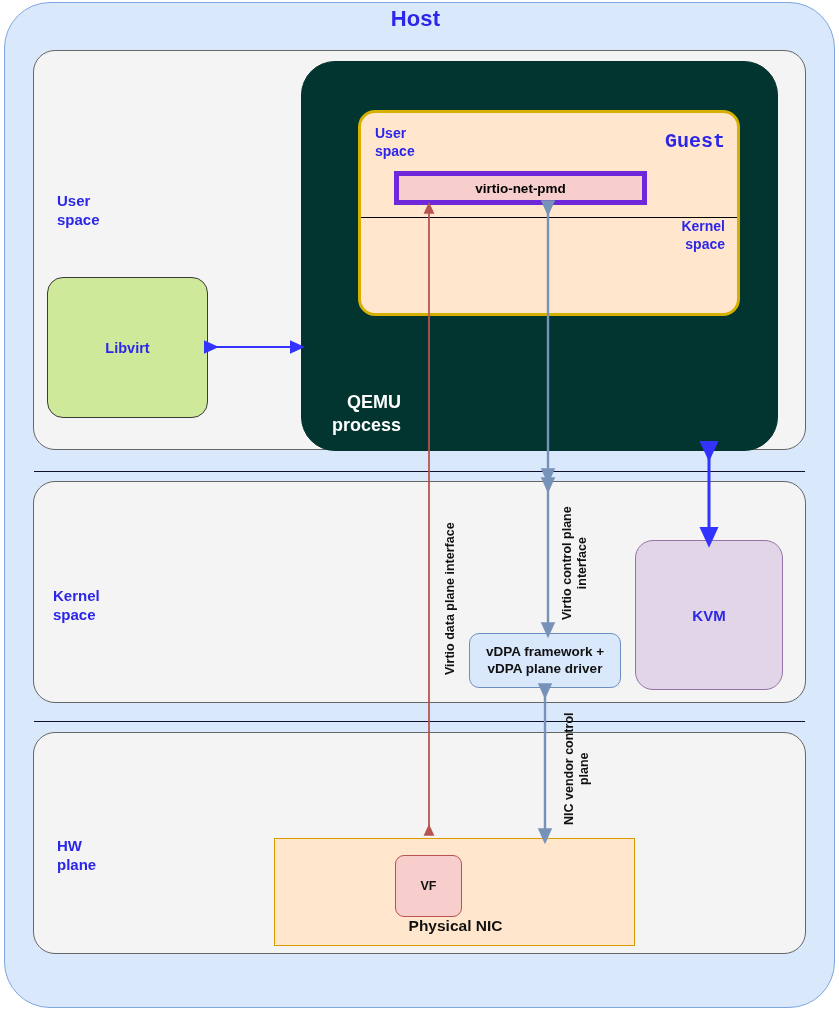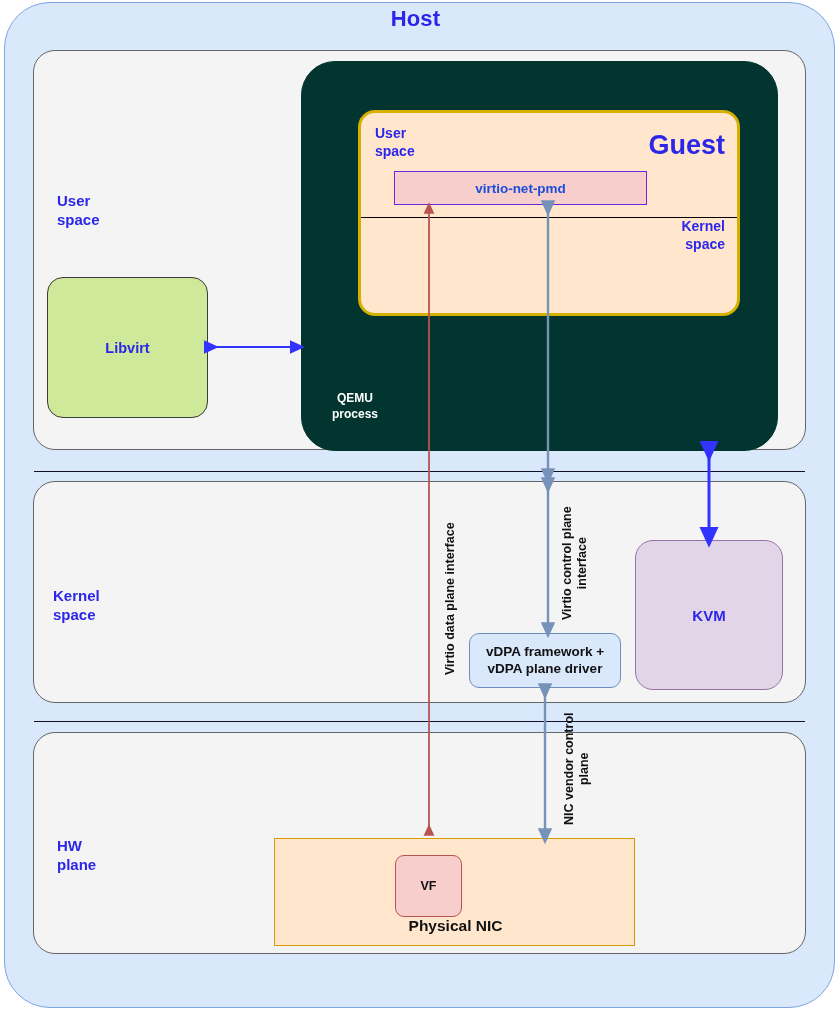--- a/index.html
+++ b/index.html
@@ -75,43 +75,44 @@
     position: absolute;
     left: 301px; top: 61px;
     width: 477px; height: 390px;
     background: #02352F;
     border: 1px solid #02352F;
     border-radius: 34px;
   }
   #qemu-label {
     position: absolute;
     left: 332px; top: 391px;
-    font-size: 12px;
+    font-size: 18px;
     font-weight: bold;
     color: #ffffff;
     line-height: 1.3;
     white-space: pre-line;
-    text-align: center;
+    text-align: right;
   }
 
   
   #guest-box {
     position: absolute;
     left: 358px; top: 110px;
     width: 382px; height: 206px;
     background: #FFE6CC;
     border: 3px solid #D6B000;
     border-radius: 17px;
   }
   #guest-title {
     position: absolute;
     right: 12px; top: 17px;
-    font-size: 27px;
-    font-weight: bold;
-    color: #2B26E8;
+    font-size: 20px;
+    font-weight: bold;
+    color: #2B26E8;
+    font-family: Liberation Mono, monospace;
   }
   #guest-user-space-label {
     position: absolute;
     left: 14px; top: 11px;
     font-size: 14px;
     font-weight: bold;
     color: #2B26E8;
     line-height: 1.3;
     white-space: pre-line;
   }
@@ -129,27 +130,27 @@
     position: absolute;
     left: 0px; top: 104px;
     width: 376px;
     border-top: 1.2px solid #000000;
   }
   #virtio-net-pmd {
     position: absolute;
     left: 33px; top: 58px;
     width: 253px; height: 34px;
     background: #F8CECC;
-    border: 1px solid #6d28d9;
+    border: 5px solid #6d28d9;
     display: flex;
     align-items: center;
     justify-content: center;
     font-size: 13.5px;
     font-weight: bold;
-    color: #1d4ed8;
+    color: #000000;
   }
 
   
   #libvirt-box {
     position: absolute;
     left: 47px; top: 277px;
     width: 161px; height: 141px;
     background: #CFE99B;
     border: 1.1px solid #3b3b3b;
     border-radius: 16px;

